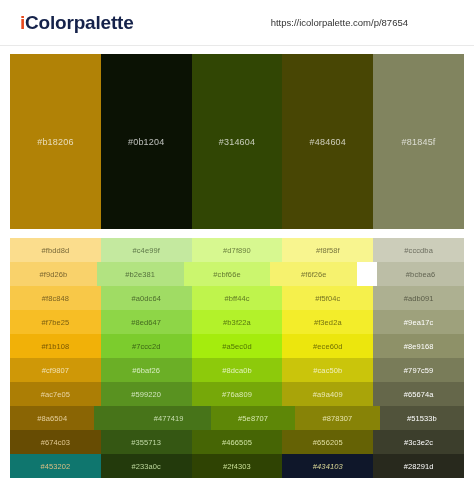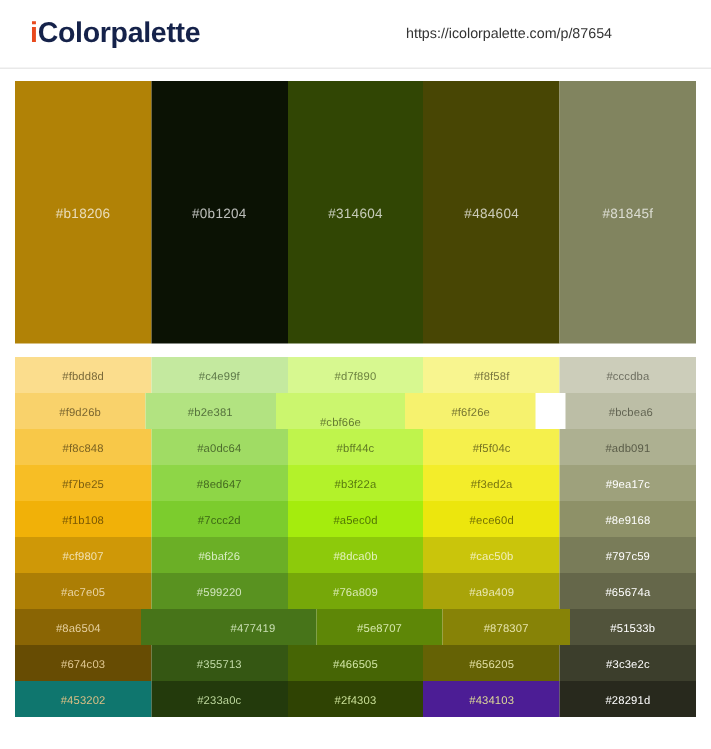--- a/index.html
+++ b/index.html
@@ -139,21 +139,21 @@
           <span class="code" style="color: rgb(109, 110, 96);">#cccdba</span>
         </div>
       </div>
       <div class="grid-row">
         <div class="cell" style="background: rgb(249, 210, 107);">
           <span class="code" style="color: rgb(124, 103, 48);">#f9d26b</span>
         </div>
         <div class="cell" style="background: rgb(178, 227, 129);">
           <span class="code" style="color: rgb(85, 113, 60);">#b2e381</span>
         </div>
-        <div class="cell" style="background: rgb(203, 246, 110); align-items: flex-end;">
+        <div class="cell" style="background: rgb(203, 246, 110);">
           <span class="code" style="color: rgb(102, 124, 50);">#cbf66e</span>
         </div>
         <div class="cell" style="background: rgb(246, 242, 110);">
           <span class="code" style="color: rgb(121, 119, 50);">#f6f26e</span>
         </div>
         <div class="cell" style="background: rgb(188, 190, 166); margin-left: 20px;">
           <span class="code" style="color: rgb(99, 101, 83);">#bcbea6</span>
         </div>
       </div>
       <div class="grid-row">
@@ -278,21 +278,21 @@
       <div class="grid-row">
         <div class="cell" style="background: #0f766e;">
           <span class="code" style="color: rgb(219, 191, 132);">#453202</span>
         </div>
         <div class="cell" style="background: rgb(35, 58, 12);">
           <span class="code" style="color: rgb(187, 214, 155);">#233a0c</span>
         </div>
         <div class="cell" style="background: rgb(47, 67, 3);">
           <span class="code" style="color: rgb(201, 223, 151);">#2f4303</span>
         </div>
-        <div class="cell" style="background: #4c1d95;">
+        <div class="cell" style="background: #0f172a; font-style: italic;">
           <span class="code" style="color: rgb(220, 217, 151);">#434103</span>
         </div>
         <div class="cell" style="background: rgb(40, 41, 29);">
           <span class="code" style="color: rgb(255, 255, 255);">#28291d</span>
         </div>
       </div>
     </div>
 
 </div>
 

